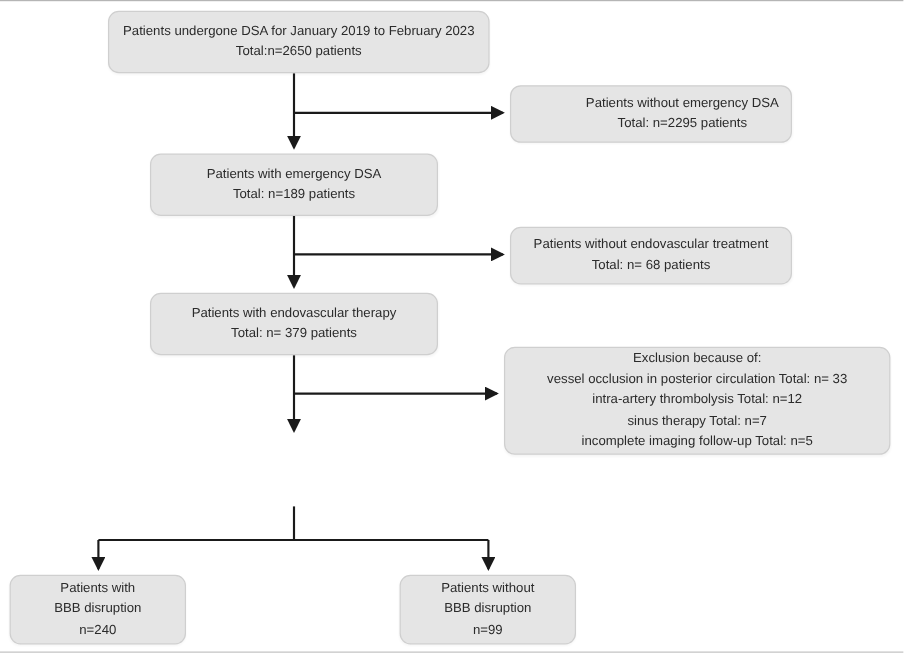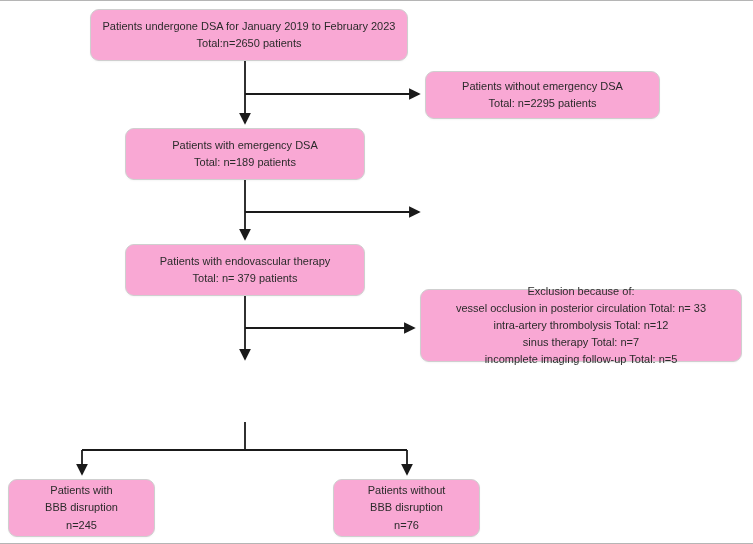--- a/index.html
+++ b/index.html
@@ -14,41 +14,41 @@
     overflow: hidden;
   }
   .arrows {
     position: absolute;
     left: 0; top: 0;
     width: 753px; height: 544px;
     pointer-events: none;
   }
   .box {
     position: absolute;
-    background: #f9a8d4;
+    background: #e5e5e5;
     border: 1px solid #cfcfcf;
     border-radius: 9px;
     box-shadow: 0 1px 2px rgba(0,0,0,0.04);
     display: flex;
     align-items: center;
     justify-content: center;
     text-align: center;
     font-size: 11px;
     line-height: 1.55;
     color: #2b2b2b;
     padding: 4px 10px;
   }
   .box span { white-space: pre-line; }
   
   .b-total      { left: 90px;  top: 8px;   width: 318px; height: 52px; }
-  .b-noemerg    { left: 425px; top: 70px;  width: 235px; height: 48px; }
+  .b-noemerg    { left: 425px; top: 70px;  width: 235px; height: 48px; justify-content: flex-end; }
   .b-emerg      { left: 125px; top: 127px; width: 240px; height: 52px; }
   .b-noendo     { left: 425px; top: 188px; width: 235px; height: 48px; }
   .b-endo       { left: 125px; top: 243px; width: 240px; height: 52px; }
-  .b-excl       { left: 420px; top: 288px; width: 322px; height: 73px; }
+  .b-excl       { left: 420px; top: 288px; width: 322px; height: 90px; }
   .b-included   { left: 110px; top: 363px; width: 270px; height: 58px; }
   .b-bbb        { left: 8px;   top: 478px; width: 147px; height: 58px; }
   .b-nobbb      { left: 333px; top: 478px; width: 147px; height: 58px; }
 </style>
 </head>
 <body>
 
 <div class="figure">
 
   <svg class="arrows" viewBox="0 0 753 544" xmlns="http://www.w3.org/2000/svg">
@@ -89,40 +89,44 @@
   <div class="box b-noemerg">
     <span>Patients without emergency DSA
 Total: n=2295 patients</span>
   </div>
 
   <div class="box b-emerg">
     <span>Patients with emergency DSA
 Total: n=189 patients</span>
   </div>
 
+  <div class="box b-noendo">
+    <span>Patients without endovascular treatment
+Total: n= 68 patients</span>
+  </div>
 
   <div class="box b-endo">
     <span>Patients with endovascular therapy
 Total: n= 379 patients</span>
   </div>
 
   <div class="box b-excl">
     <span>Exclusion because of:
 vessel occlusion in posterior circulation Total: n= 33
 intra-artery thrombolysis Total: n=12
 sinus therapy Total: n=7
 incomplete imaging follow-up Total: n=5</span>
   </div>
 
 
   <div class="box b-bbb">
     <span>Patients with
 BBB disruption
-n=245</span>
+n=240</span>
   </div>
 
   <div class="box b-nobbb">
     <span>Patients without
 BBB disruption
-n=76</span>
+n=99</span>
   </div>
 
 </div>
 
 </body></html>

